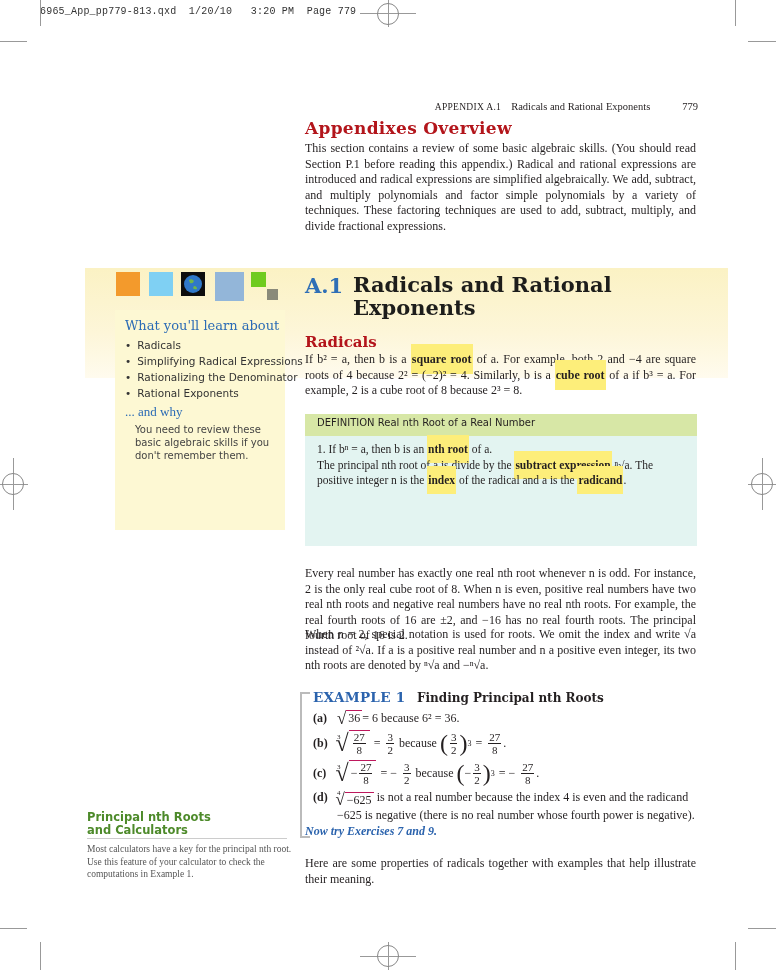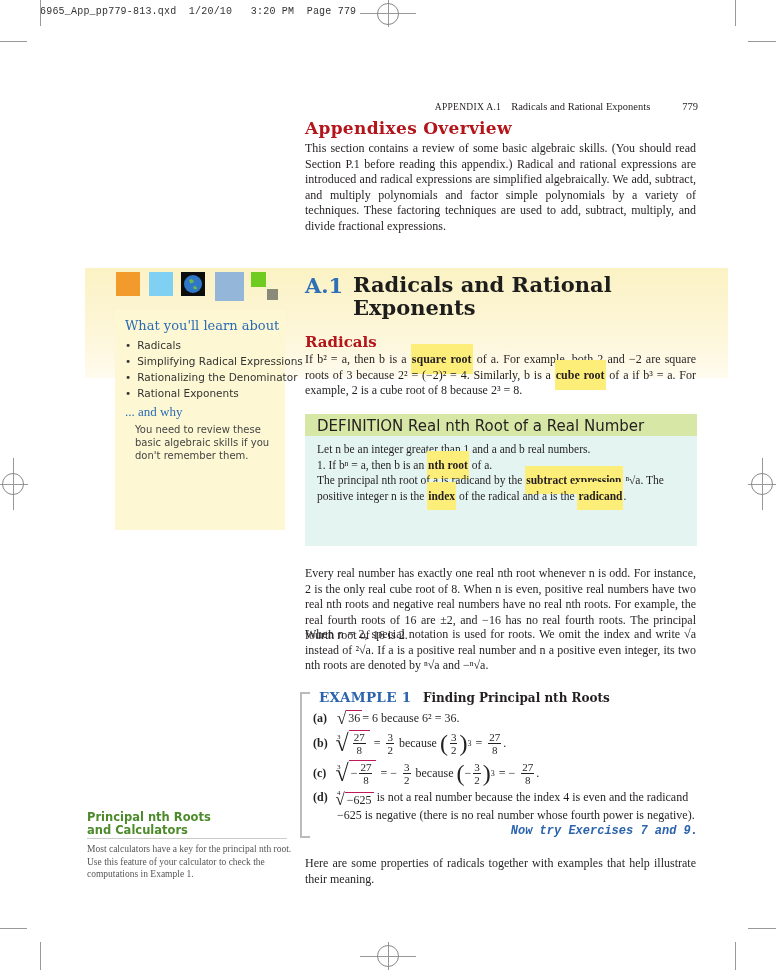--- a/index.html
+++ b/index.html
@@ -22,41 +22,41 @@
   .learn-h{left:125px;top:318px;font-family:"DejaVu Serif",serif;font-size:13px;color:#2b6bb5;}
   .learn-list{left:125px;top:337px;font-family:"DejaVu Sans",sans-serif;font-size:10.5px;color:#333;line-height:16px;margin:0;padding:0;list-style:none;}
   .learn-list li::before{content:"•";margin-right:6px;}
   .why-h{left:125px;top:404px;font-family:Liberation Serif, serif;font-size:13px;color:#2b6bb5;}
   .why-body{left:135px;top:423px;font-family:"DejaVu Sans",sans-serif;font-size:10px;color:#444;line-height:13px;width:150px;}
   .radicals-h{left:305px;top:333px;font-family:"DejaVu Serif",serif;font-weight:bold;font-size:15px;color:#b3151b;}
   .radicals-body{left:305px;top:352px;width:391px;}
   .hl{background:#fdee7a;font-weight:bold;padding:8px 1px;}
   .defbox{left:305px;top:414px;width:392px;height:132px;background:#e3f4f1;}
   .defhead{left:305px;top:414px;width:392px;height:22px;background:#d7e7a6;}
-  .deftitle{left:317px;top:417px;font-family:"DejaVu Sans",sans-serif;font-size:15px;color:#231f20;}
+  .deftitle{left:317px;top:417px;font-family:"DejaVu Sans",sans-serif;font-size:10px;color:#231f20;}
   .defbody{left:317px;top:442px;width:372px;font-size:11.5px;line-height:15.6px;}
   .defbody p{margin:0;}
   .defbody .item{padding-left:14px;text-indent:-14px;}
   .p2{left:305px;top:566px;width:391px;}
   .p3{left:305px;top:627px;width:391px;}
   .ex-bracket{left:300px;top:692px;width:8px;height:142px;border-left:2px solid #bbb;border-top:2px solid #bbb;border-bottom:2px solid #bbb;}
-  .ex-head{left:313px;top:689px;font-size:14px;margin-left:6px;}
+  .ex-head{left:313px;top:689px;font-size:14px;}
   .ex-label{font-family:"DejaVu Serif",serif;font-weight:bold;color:#2b63ad;font-size:13.5px;letter-spacing:0.3px;}
   .ex-sub{font-family:"DejaVu Serif",serif;font-weight:bold;font-size:12px;margin-left:8px;color:#231f20;}
   .ex-items{left:313px;top:710px;width:385px;font-size:12px;line-height:15px;}
   .ex-item{display:flex;align-items:center;margin-bottom:4px;}
   .ex-item .lbl{font-weight:bold;width:24px;flex:none;}
   .frac{display:inline-flex;flex-direction:column;align-items:center;vertical-align:middle;font-size:11px;line-height:12px;margin:0 2px;}
   .frac .n{border-bottom:1px solid #231f20;padding:0 1px;}
   .rad{display:inline-flex;align-items:center;}
   .rad .v{border-top:1px solid #be185d;padding:0 2px;display:inline-flex;align-items:center;}
   .sqrt{font-size:17px;}
   .idx{font-size:7px;position:relative;top:-6px;margin-right:-5px;}
   .paren{font-size:24px;font-weight:lighter;}
-  .nowtry{left:305px;top:824px;width:393px;text-align:right;font-family:Liberation Mono, monospace;font-style:italic;font-weight:bold;font-size:12px;color:#2b63ad;}
+  .nowtry{left:305px;top:824px;width:393px;text-align:left;font-family:Liberation Serif, serif;font-style:italic;font-weight:bold;font-size:12px;color:#2b63ad;}
   .p4{left:305px;top:856px;width:391px;}
   .margin-h{left:87px;top:811px;font-family:"DejaVu Sans",sans-serif;font-weight:bold;font-size:11.5px;color:#4d8a2a;line-height:13px;}
   .margin-rule{left:87px;top:838px;width:200px;height:1px;background:#ccc;}
   .margin-body{left:87px;top:843px;width:205px;font-size:9.5px;line-height:12.5px;color:#555;}
 </style>
 </head>
 <body>
 
 <div class="abs slug"><span>6965_App_pp779-813.qxd</span>  <span>1/20/10</span>   <span>3:20 PM</span>  <span>Page 779</span></div>
 <div class="mark" style="left:40px;top:0;width:1px;height:26px;"></div>
@@ -122,29 +122,28 @@
   <li>Rationalizing the Denominator</li>
   <li>Rational Exponents</li>
 </ul>
 <div class="abs why-h">... and why</div>
 <div class="abs why-body">You need to review these basic algebraic skills if you don't remember them.</div>
 
 <div class="abs sec-num">A.1</div>
 <div class="abs sec-title">Radicals and Rational Exponents</div>
 
 <div class="abs radicals-h">Radicals</div>
-<div class="abs para radicals-body"><span>If b² = a, then b is a </span><span class="hl">square root</span><span> of a. For example, both 2 and −2 are square roots of 3 because 2² = (−2)² = 4. Similarly, b is a </span><span class="hl">cube root</span><span> of a if b³ = a. For example, 2 is a cube root of 8 because 2³ = 8.</span></div>
+<div class="abs para radicals-body"><span>If b² = a, then b is a </span><span class="hl">square root</span><span> of a. For example, both 2 and −4 are square roots of 4 because 2² = (−2)² = 4. Similarly, b is a </span><span class="hl">cube root</span><span> of a if b³ = a. For example, 2 is a cube root of 8 because 2³ = 8.</span></div>
 
 <div class="abs defbox"></div>
 <div class="abs defhead"></div>
 <div class="abs deftitle">DEFINITION  Real nth Root of a Real Number</div>
 <div class="abs defbody">
-  <p>Let n be an integer greater than 1 and a and b real numbers.</p>
   <p class="item"><span>1. If bⁿ = a, then b is an </span><span class="hl">nth root</span><span> of a.</span></p>
-  <p><span>The principal nth root of a is radicand by the </span><span class="hl">subtract expression</span><span> ⁿ√a. The positive integer n is the </span><span class="hl">index</span><span> of the radical and a is the </span><span class="hl">radicand</span><span>.</span></p>
+  <p><span>The principal nth root of a is divide by the </span><span class="hl">subtract expression</span><span> ⁿ√a. The positive integer n is the </span><span class="hl">index</span><span> of the radical and a is the </span><span class="hl">radicand</span><span>.</span></p>
 </div>
 
 <div class="abs para p2">Every real number has exactly one real nth root whenever n is odd. For instance, 2 is the only real cube root of 8. When n is even, positive real numbers have two real nth roots and negative real numbers have no real nth roots. For example, the real fourth roots of 16 are ±2, and −16 has no real fourth roots. The principal fourth root of 16 is 2.</div>
 <div class="abs para p3">When n = 2, special notation is used for roots. We omit the index and write √a instead of ²√a. If a is a positive real number and n a positive even integer, its two nth roots are denoted by ⁿ√a and −ⁿ√a.</div>
 
 <div class="abs ex-bracket"></div>
 <div class="abs ex-head">
   <span class="ex-label">EXAMPLE 1</span>
   <span class="ex-sub">Finding Principal nth Roots</span>
 </div>

